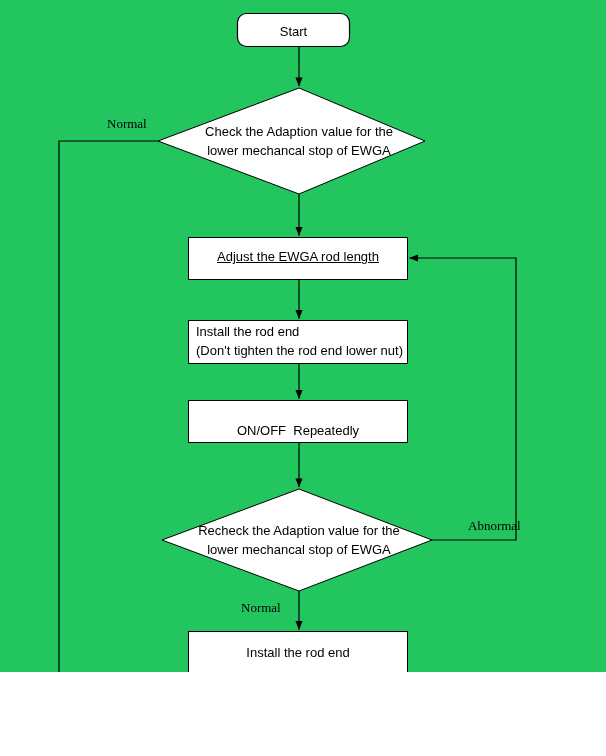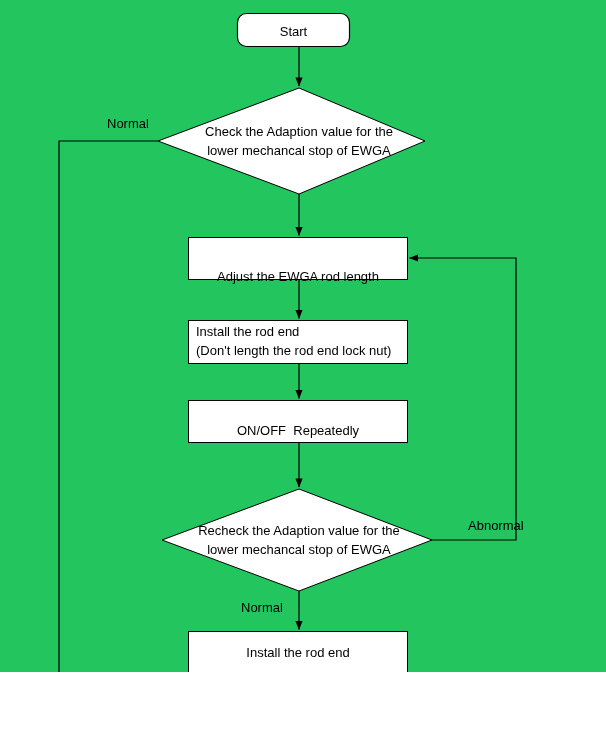--- a/index.html
+++ b/index.html
@@ -34,21 +34,21 @@
     pointer-events: none;
   }
   .node-text.center {
     text-align: center;
   }
   .node-text.left {
     text-align: left;
   }
   .edge-label {
     position: absolute;
-    font-family: Liberation Sans, sans-serif;
+    font-family: Liberation Serif, serif;
     font-size: 13px;
     color: #000000;
     white-space: pre;
   }
 </style>
 </head>
 <body>
 
 <div id="flowchart-root">
 
@@ -92,24 +92,24 @@
     <path d="M158,141 L59,141 L59,727 L236,727" fill="none" stroke="#000000" stroke-width="1.2" marker-end="url(#arrow)"></path>
 
     <path d="M432,540 L516,540 L516,258 L409.5,258" fill="none" stroke="#000000" stroke-width="1.2" marker-end="url(#arrow)"></path>
   </svg>
 
   <div class="node-text center" style="left:237px; top:22px; width:113px;">Start</div>
 
   <div class="node-text center" style="left:169px; top:122px; width:260px;">Check the Adaption value for the</div>
   <div class="node-text center" style="left:169px; top:141px; width:260px;">lower mechancal stop of EWGA</div>
 
-  <div class="node-text center" style="left:189px; top:267px; width:218px;">Adjust the EWGA rod length</div>
+  <div class="node-text center" style="left:189px; top:247px; width:218px;text-decoration:underline;">Adjust the EWGA rod length</div>
 
   <div class="node-text left" style="left:196px; top:322px; width:210px;">Install the rod end</div>
-  <div class="node-text left" style="left:196px; top:341px; width:210px;">(Don't length the rod end lock nut)</div>
+  <div class="node-text left" style="left:196px; top:341px; width:210px;">(Don't tighten the rod end lower nut)</div>
 
   <div class="node-text center" style="left:169px; top:521px; width:260px;">Recheck the Adaption value for the</div>
 
   <div class="node-text center" style="left:189px; top:421px; width:218px;">ON/OFF  Repeatedly</div>
   <div class="node-text center" style="left:169px; top:540px; width:260px;">lower mechancal stop of EWGA</div>
 
   <div class="node-text center" style="left:189px; top:643px; width:218px;">Install the rod end</div>
 
   <div class="node-text center" style="left:238px; top:720px; width:113px;">Complete</div>
 

